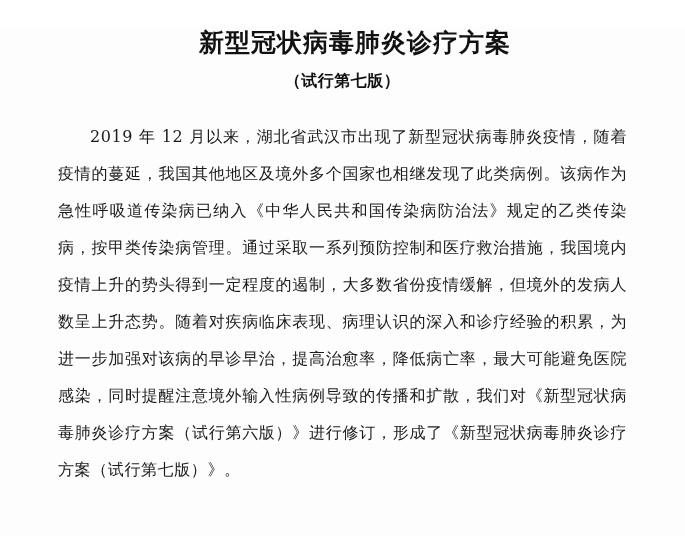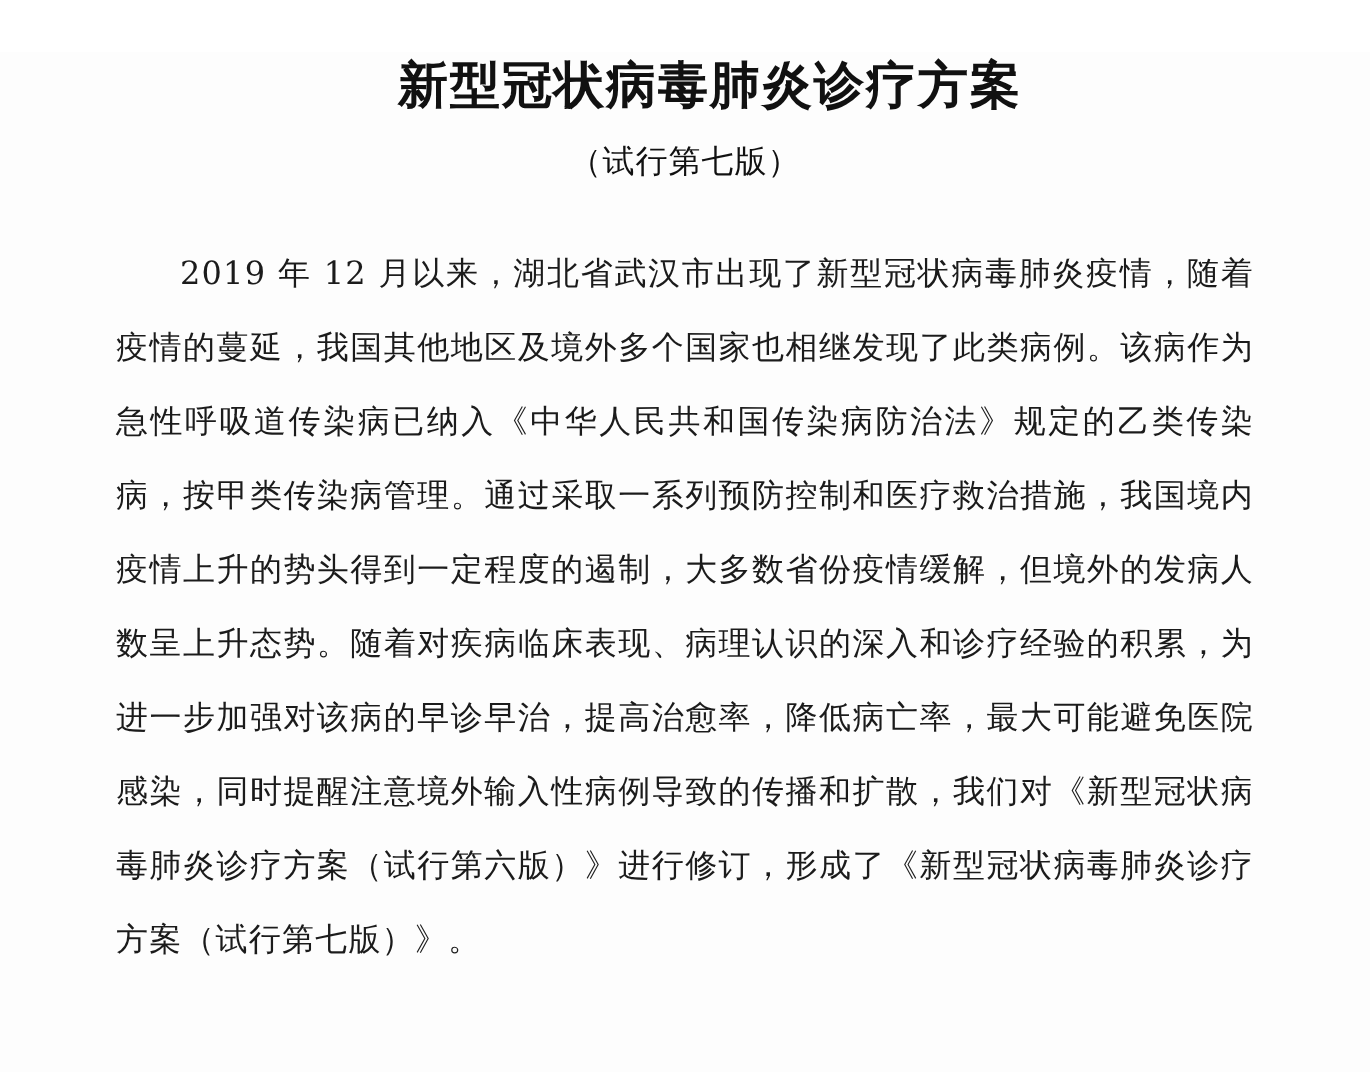--- a/index.html
+++ b/index.html
@@ -28,21 +28,21 @@
     font-weight: bold;
     letter-spacing: 1px;
     margin: 26px 0 0 0;
     color: #111111;
     font-family: "DejaVu Serif", "Liberation Serif", serif;
     padding-left: 25px;
   }
   .doc-subtitle {
     text-align: center;
     font-size: 16px;
-    font-weight: normal;
+    font-weight: bold;
     letter-spacing: 0.5px;
     margin: 12px 0 0 0;
     color: #111111;
   }
   .body-block {
     margin: 26px 58px 0 58px;
   }
   .body-paragraph {
     font-size: 16px;
     line-height: 37px;

